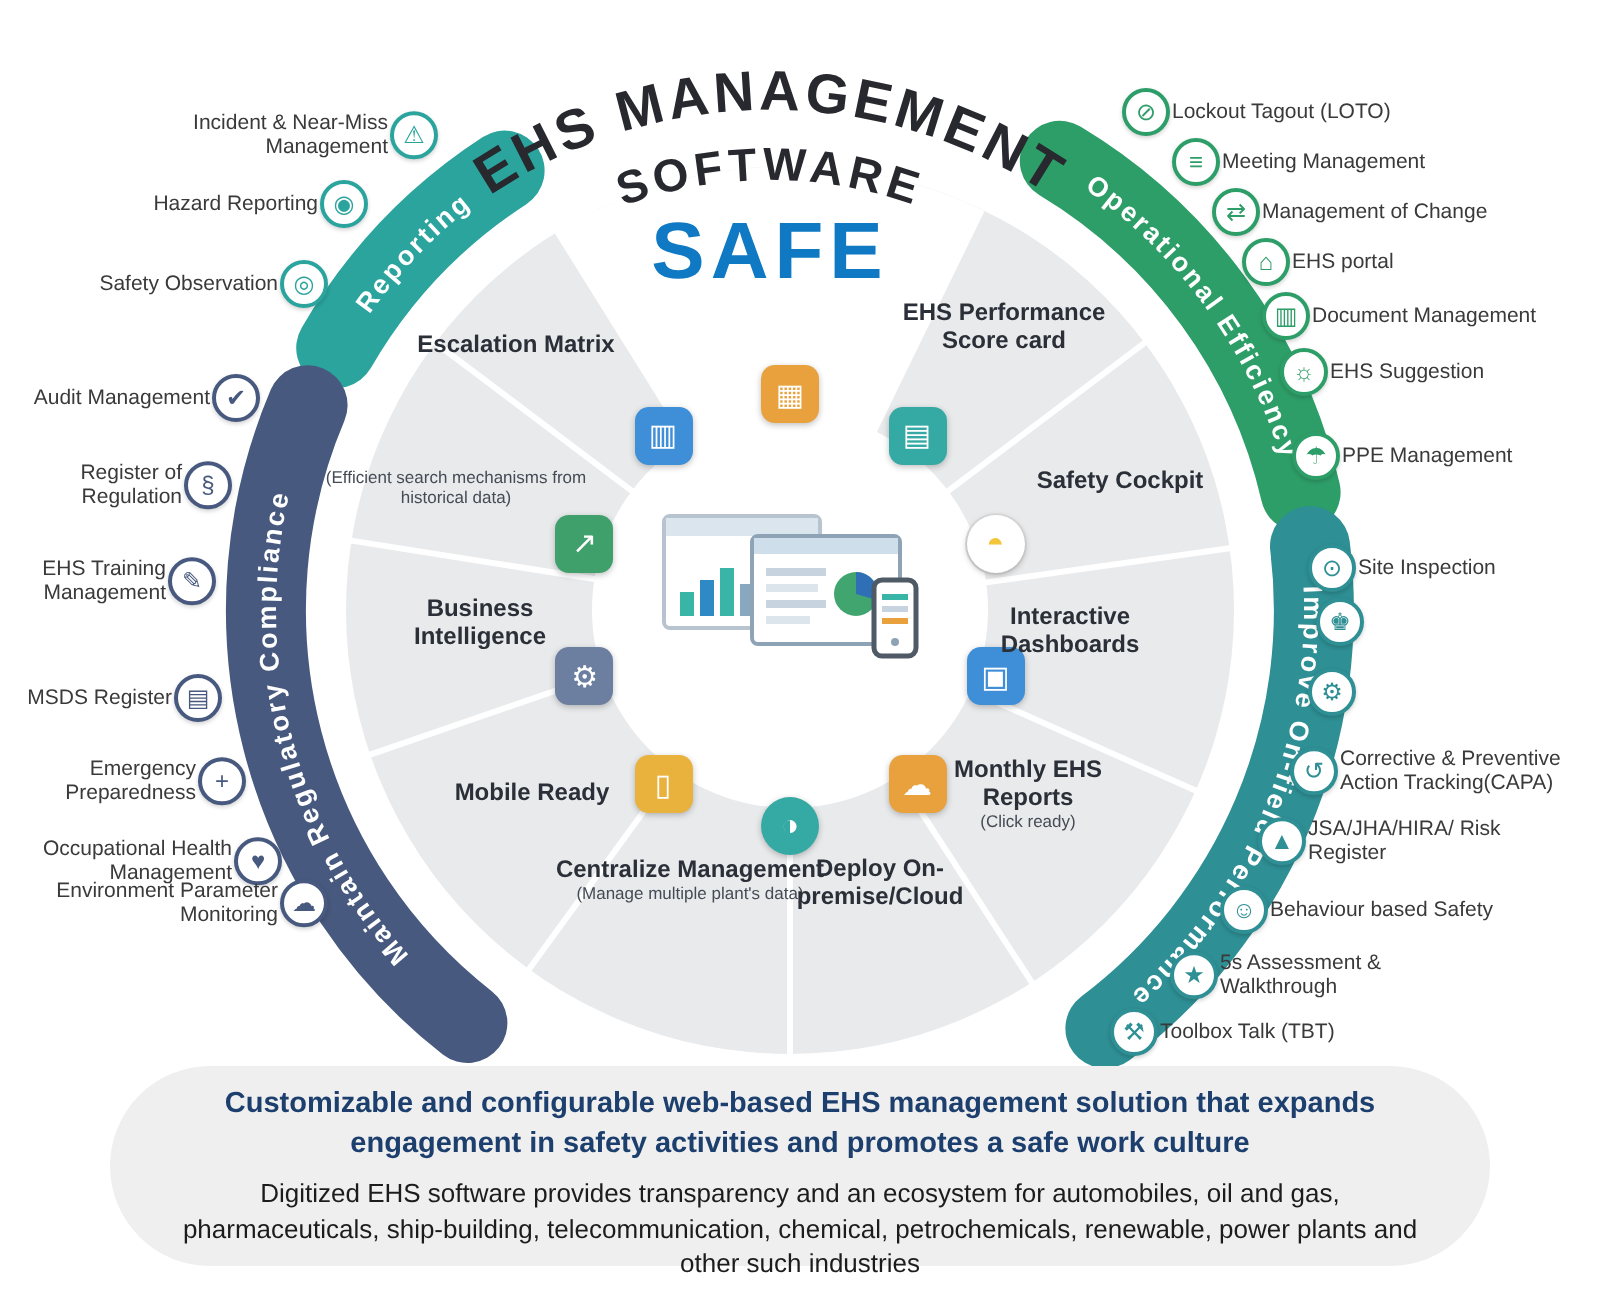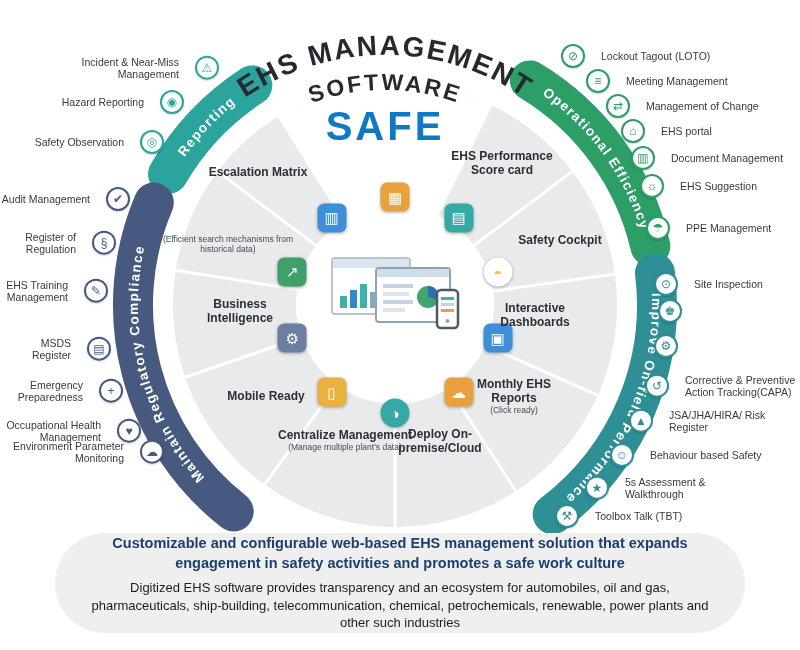--- a/index.html
+++ b/index.html
@@ -7,29 +7,29 @@
   .stage{position:absolute;left:0;top:0;width:800px;height:650px}
   .wheel{position:absolute;left:0;top:0}
   svg text{font-family:"Liberation Sans",sans-serif}
   .t1{font-size:28px;font-weight:bold;fill:#28282F;letter-spacing:2px}
   .t2{font-size:23px;font-weight:bold;fill:#28282F;letter-spacing:2.5px}
   .bandlabel{font-size:13.5px;font-weight:bold;fill:#fff;letter-spacing:1.3px}
   .brand{position:absolute;left:385px;top:104px;transform:translateX(-50%);font-size:40px;font-weight:bold;letter-spacing:3px;color:#0F79C3}
   .feature{position:absolute;transform:translate(-50%,-50%);text-align:center}
   .feature .ft{font-size:12px;font-weight:bold;color:#2A2F38;line-height:1.18}
   .feature .fs{font-size:8.5px;color:#454C55;line-height:1.15;margin-top:1px}
-  .item{position:absolute;display:flex;align-items:center;gap:16px;transform:translateY(-50%)}
+  .item{position:absolute;display:flex;align-items:center;gap:1px;transform:translateY(-50%)}
   .item .lbl{font-size:10.5px;color:#3A3A3A;line-height:1.18}
   .item.leftside{text-align:right;justify-content:flex-end}
   .item.leftside .lbl{max-width:112px}
   .item.rightside .lbl{max-width:124px;text-align:left}
   .dot{flex:0 0 auto;width:24px;height:24px;background:#fff;border:2px solid #999;border-radius:50%;display:flex;align-items:center;justify-content:center;font-size:12px;line-height:1;box-shadow:0 1px 2px rgba(0,0,0,.18)}
   .ring{position:absolute;left:0;top:0;width:800px;height:650px;pointer-events:none}
   .tile{position:absolute;width:29px;height:29px;border-radius:7px;transform:translate(-50%,-50%);display:flex;align-items:center;justify-content:center;font-size:15px;color:#fff;box-shadow:0 1px 3px rgba(0,0,0,.25)}
-  .footer-pill{position:absolute;left:55px;top:533px;width:690px;height:100px;background:#EFEFEF;border-radius:52px;display:flex;flex-direction:column;align-items:center;justify-content:center;text-align:center;padding:10px 36px}
+  .footer-pill{position:absolute;left:55px;top:533px;width:690px;height:100px;background:#EFEFEF;border-radius:52px;display:flex;flex-direction:column;align-items:center;justify-content:flex-start;text-align:center;padding:10px 36px}
   .footer-pill .headline{font-size:14.5px;font-weight:bold;color:#1C3F6E;line-height:1.35;max-width:610px}
   .footer-pill .body{font-size:13px;color:#1C1C1C;line-height:1.35;margin-top:6px;max-width:665px}
 </style>
 </head>
 <body>
 
 <div class="stage">
 
   <svg class="wheel" width="800" height="650" viewBox="0 0 800 650">
     <defs>

